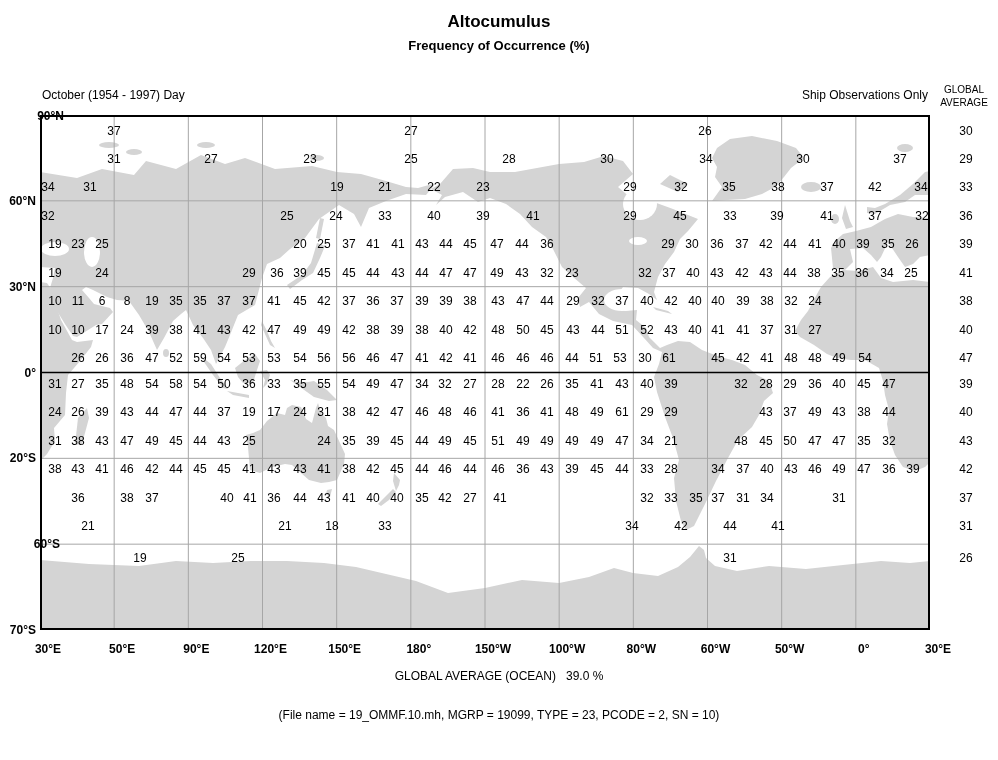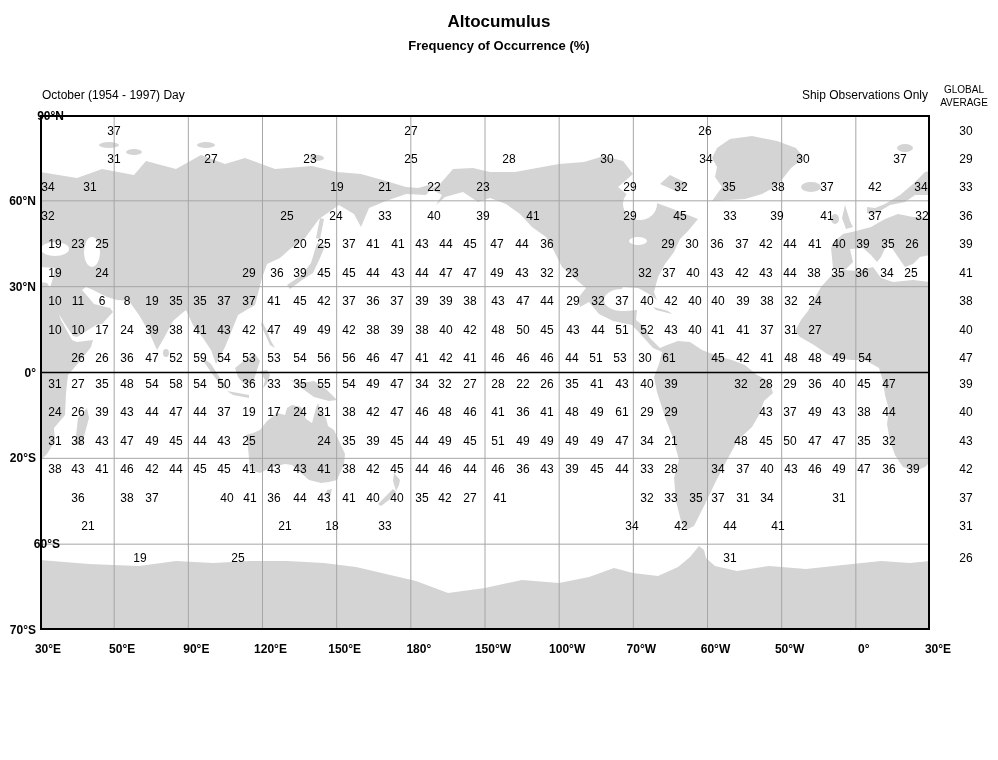--- a/index.html
+++ b/index.html
@@ -512,21 +512,23 @@
       <span class="lat-tick" style="top: 544.167px; padding-left: 24px;">60°S</span>
       <span class="lat-tick" style="top: 630px;">70°S</span>
       <span class="lon-tick" style="left: 40px; top: 649px;">30°E</span>
       <span class="lon-tick" style="left: 114.167px; top: 649px;">50°E</span>
       <span class="lon-tick" style="left: 188.333px; top: 649px;">90°E</span>
       <span class="lon-tick" style="left: 262.5px; top: 649px;">120°E</span>
       <span class="lon-tick" style="left: 336.667px; top: 649px;">150°E</span>
       <span class="lon-tick" style="left: 410.833px; top: 649px;">180°</span>
       <span class="lon-tick" style="left: 485px; top: 649px;">150°W</span>
       <span class="lon-tick" style="left: 559.167px; top: 649px;">100°W</span>
-      <span class="lon-tick" style="left: 633.333px; top: 649px;">70°W</span>
+      <span class="lon-tick" style="left: 633.333px; top: 649px;">80°W</span>
       <span class="lon-tick" style="left: 707.5px; top: 649px;">60°W</span>
       <span class="lon-tick" style="left: 781.667px; top: 649px;">50°W</span>
       <span class="lon-tick" style="left: 855.833px; top: 649px;">0°</span>
       <span class="lon-tick" style="left: 930px; top: 649px;">30°E</span>
     </div>
 
+  <div class="abs foot1">GLOBAL AVERAGE (OCEAN)   39.0 %</div>
+  <div class="abs foot2">(File name = 19_OMMF.10.mh, MGRP = 19099, TYPE = 23, PCODE = 2, SN = 10)</div>
 
 </div>
 
 </body></html>

